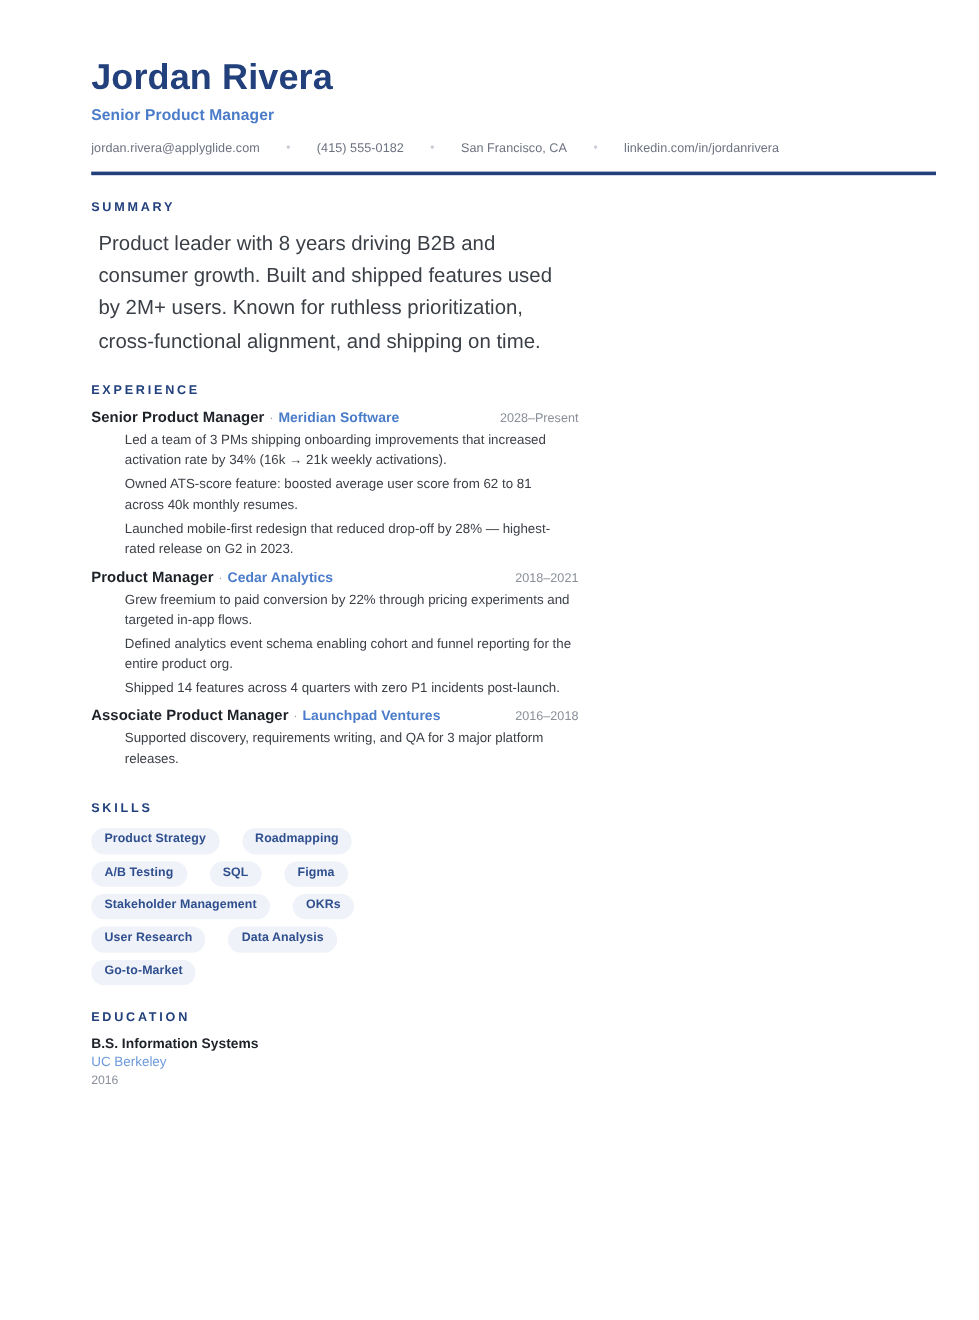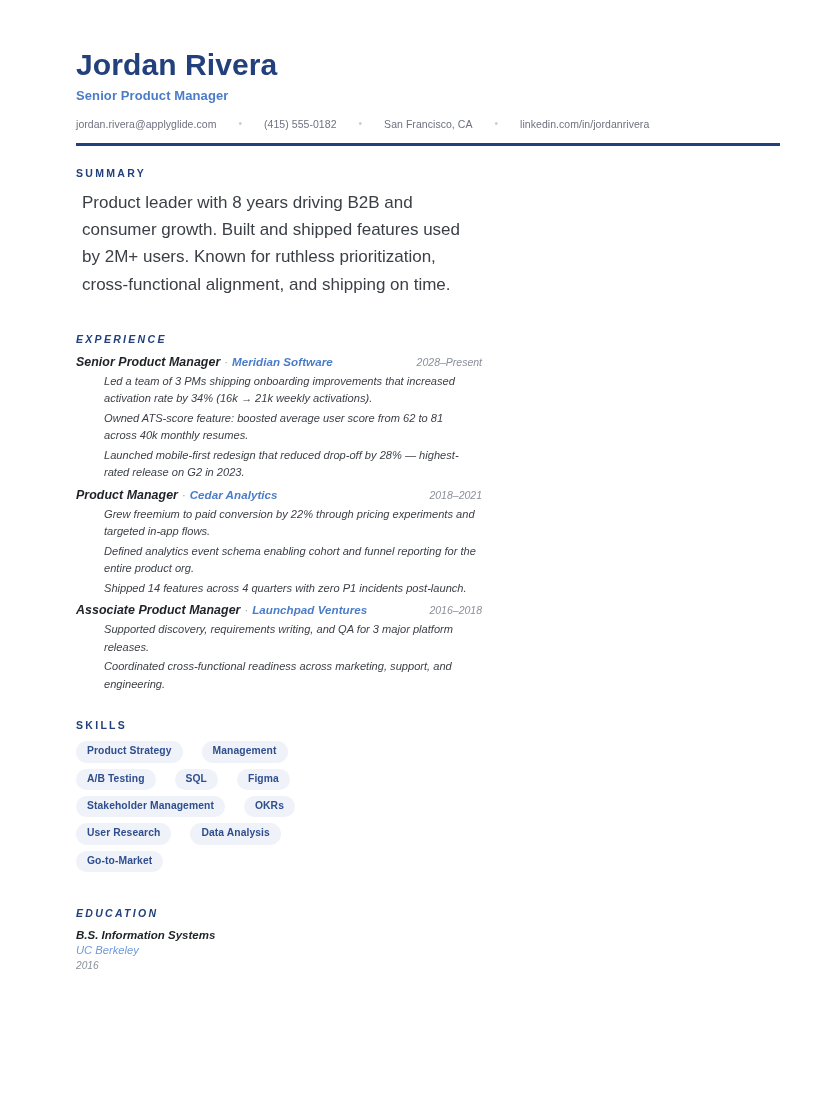--- a/index.html
+++ b/index.html
@@ -78,21 +78,21 @@
   .col-right { width: 266px; flex: 0 0 266px; }
 
   .section-title {
     font-size: 10.5px;
     font-weight: bold;
     color: #22407c;
     letter-spacing: 2.3px;
     margin: 0 0 10px 0;
     text-transform: uppercase;
   }
-  .section + .section { margin-top: 35px; font-style: italic; }
+  .section + .section { margin-top: 21px; }
 
   
   .summary-text {
     font-size: 17px;
     line-height: 1.60;
     color: #3b3f46;
     margin: 6px;
     max-width: 380px;
   }
 
@@ -254,37 +254,36 @@
               <div class="job-head">
                 <div class="job-head-left">
                   <span class="job-title">Associate Product Manager</span>
                   <span class="job-dot">·</span>
                   <span class="job-company">Launchpad Ventures</span>
                 </div>
                 <span class="job-dates">2016–2018</span>
               </div>
               <ul class="job-bullets">
                 <li>Supported discovery, requirements writing, and QA for 3 major platform releases.</li>
-                <li>Coordinated cross-functional readiness across marketing, support, and engineering.</li>
               </ul>
             </div>
           </div>
       </div>
 
     </div>
 
     <div class="col-gap"></div>
 
     <div class="col-right">
 
       <div class="section">
         <div class="section-title">SKILLS</div>
         <div class="chips" id="skills-chips">
             <span class="chip">Product Strategy</span>
-            <span class="chip">Management</span>
+            <span class="chip">Roadmapping</span>
             <span class="chip">A/B Testing</span>
             <span class="chip">SQL</span>
             <span class="chip">Figma</span>
             <span class="chip">Stakeholder Management</span>
             <span class="chip">OKRs</span>
             <span class="chip">User Research</span>
             <span class="chip">Data Analysis</span>
             <span class="chip">Go-to-Market</span>
           </div>
       </div>

